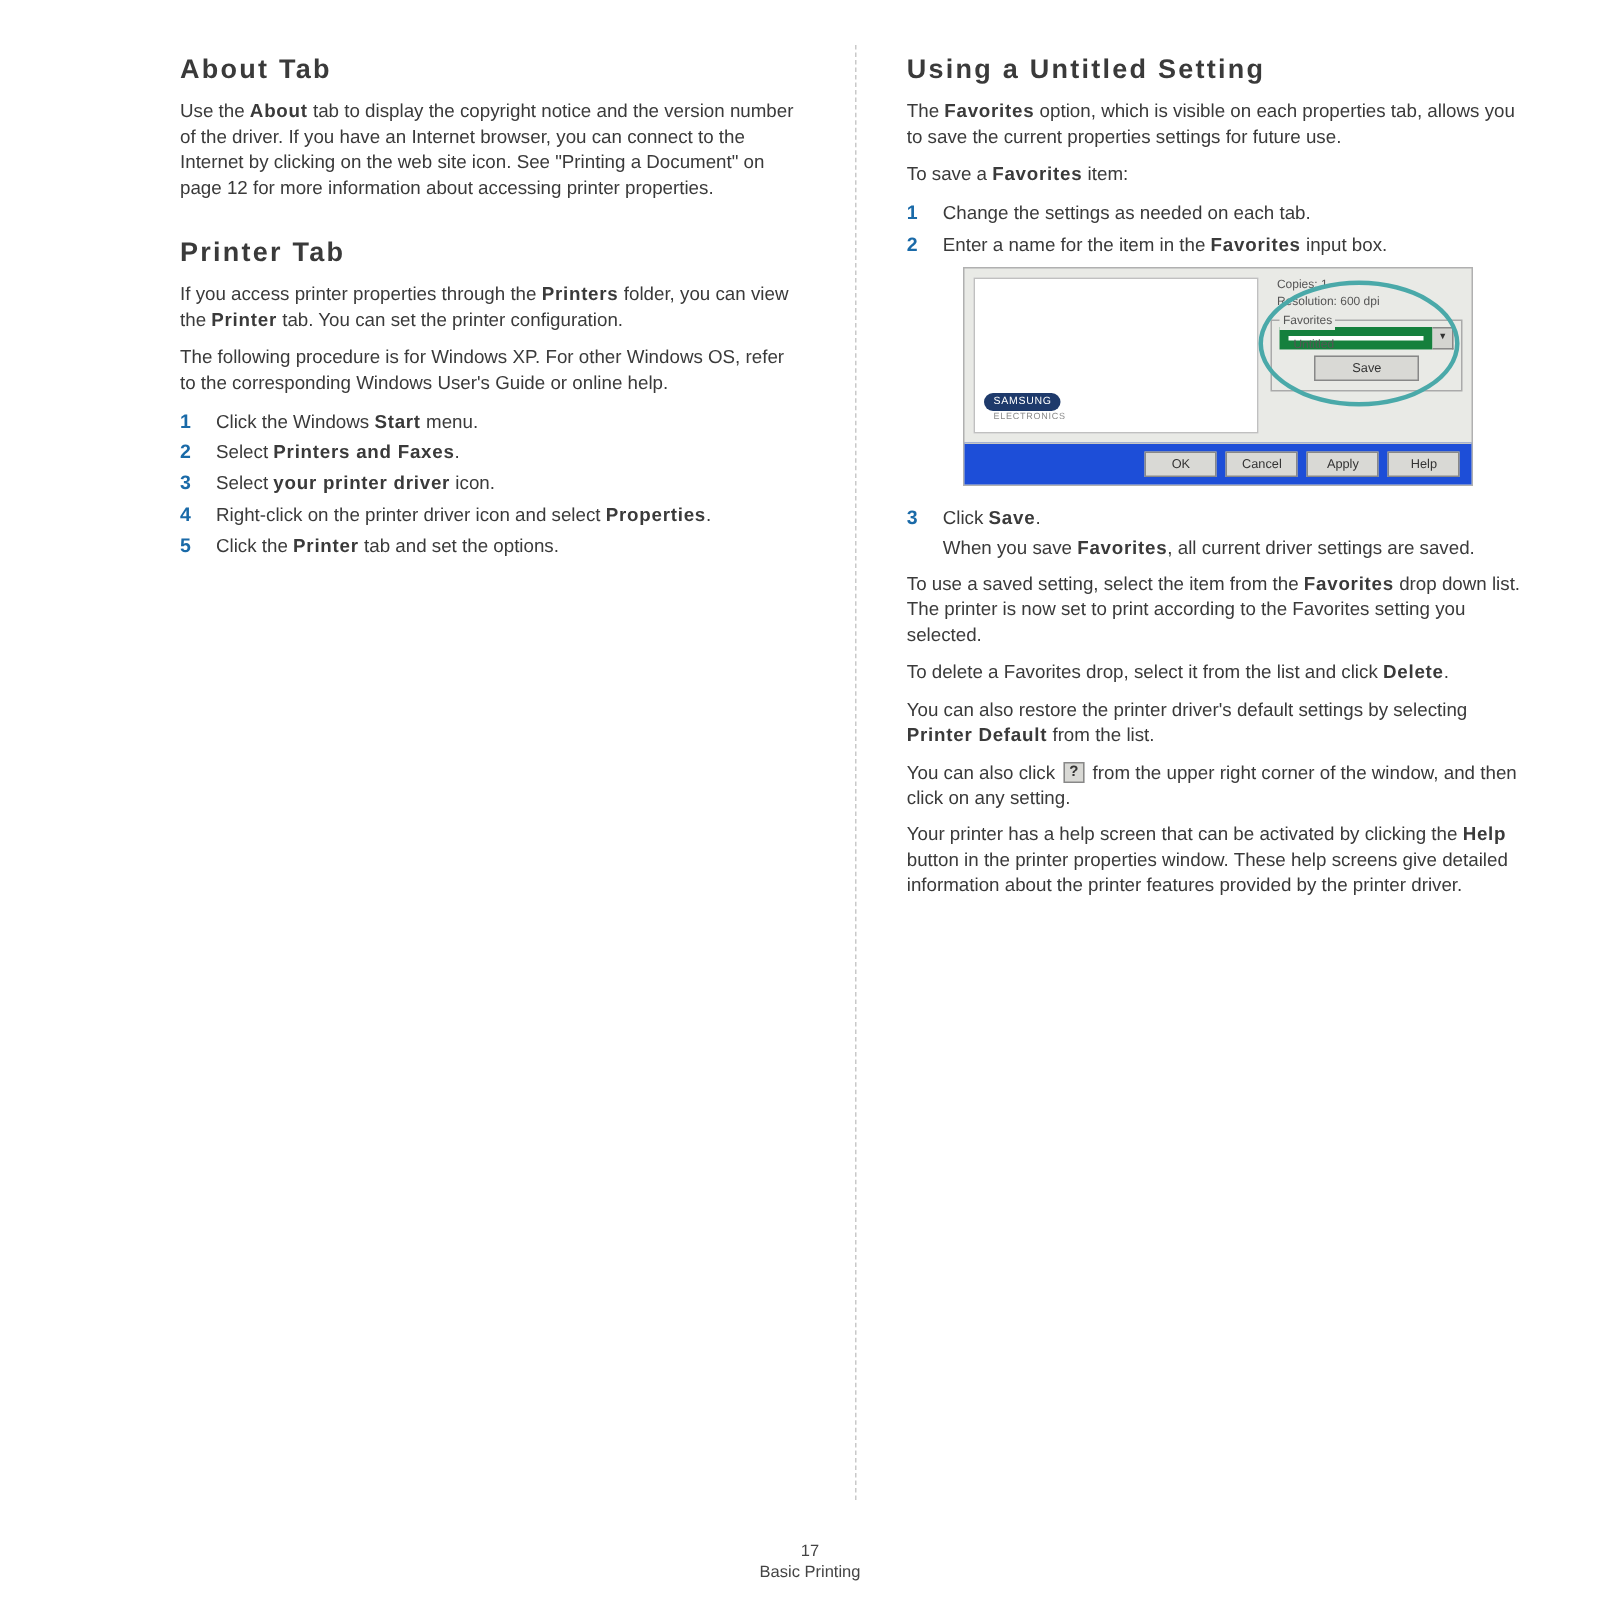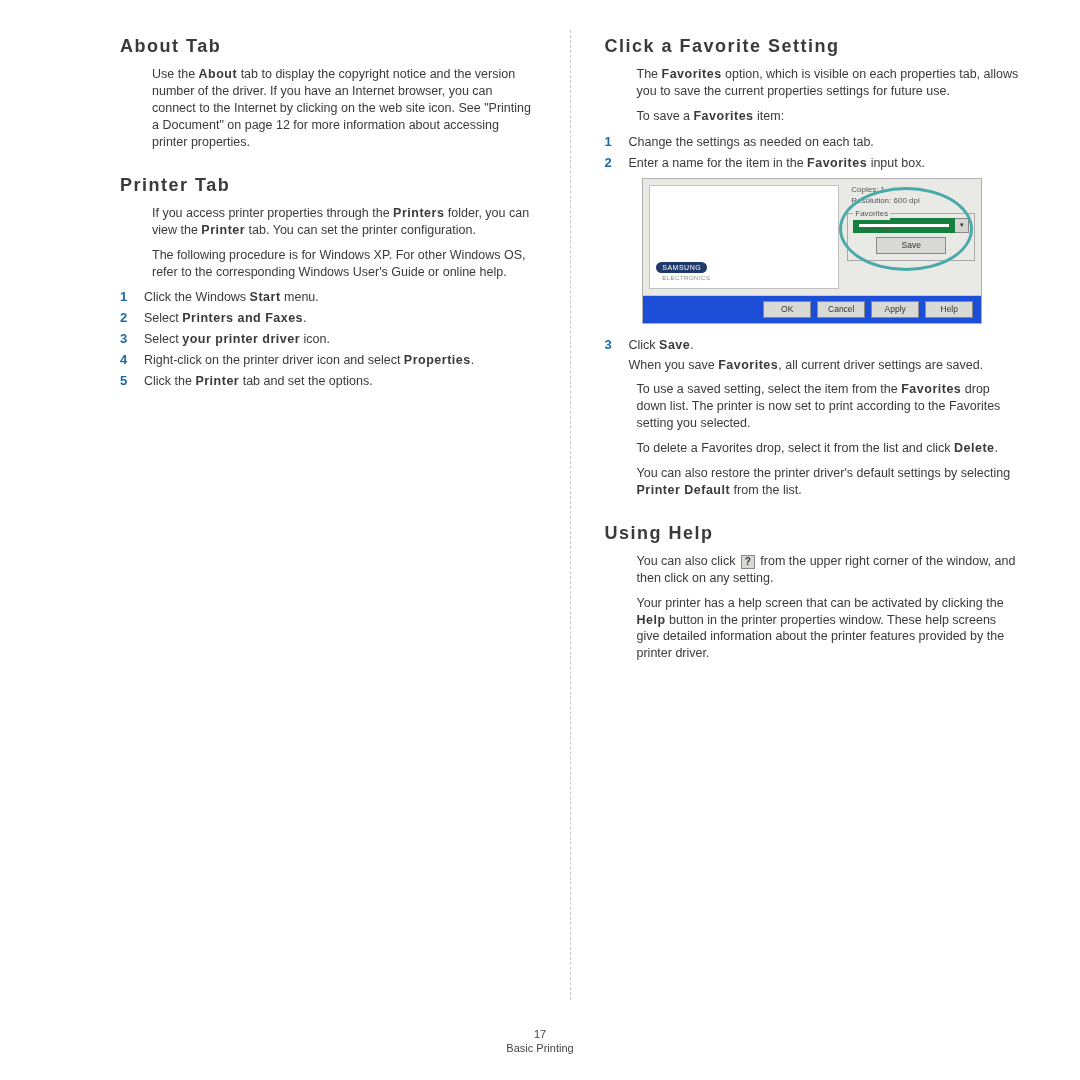--- a/index.html
+++ b/index.html
@@ -29,21 +29,21 @@
   }
   h2 {
     font-size: 18px;
     font-weight: 600;
     letter-spacing: 1.5px;
     color: #3a3a3a;
     margin-bottom: 8px;
     margin-top: 4px;
   }
   h2.mt { margin-top: 22px; }
-  p { margin-bottom: 8px; margin-left: 32px; }
+  p { margin-bottom: 8px; }
   .bold { font-weight: 700; letter-spacing: 0.5px; }
   ol.steps {
     list-style: none;
     padding-left: 0;
   }
   ol.steps li {
     display: flex;
     gap: 12px;
     margin-bottom: 3px;
     align-items: baseline;
@@ -228,21 +228,21 @@
       <li>
           <span class="num">5</span>
           <span class="txt"><span>Click the </span><span class="bold">Printer</span><span> tab and set the options.</span></span>
         </li>
     </ol>
   </div>
 
   <div class="divider"></div>
 
   <div class="col">
-    <h2>Click a Favorite Setting</h2>
+    <h2>Using a Untitled Setting</h2>
     <p>
       <span>The </span><span class="bold">Favorites</span><span> option, which is visible on each properties tab, allows you to save the current properties settings for future use.</span>
     </p>
     <p>
       <span>To save a </span><span class="bold">Favorites</span><span> item:</span>
     </p>
     <ol class="steps">
       <li>
           <span class="num">1</span>
           <span class="txt">Change the settings as needed on each tab.</span>
@@ -295,21 +295,20 @@
     <p>
       <span>To use a saved setting, select the item from the </span><span class="bold">Favorites</span><span> drop down list. The printer is now set to print according to the Favorites setting you selected.</span>
     </p>
     <p>
       <span>To delete a Favorites drop, select it from the list and click </span><span class="bold">Delete</span><span>.</span>
     </p>
     <p>
       <span>You can also restore the printer driver's default settings by selecting </span><span class="bold">Printer Default</span><span> from the list.</span>
     </p>
 
-    <h2 class="mt">Using Help</h2>
     <p>
       <span>You can also click </span><span class="qicon">?</span><span> from the upper right corner of the window, and then click on any setting.</span>
     </p>
     <p>
       <span>Your printer has a help screen that can be activated by clicking the </span><span class="bold">Help</span><span> button in the printer properties window. These help screens give detailed information about the printer features provided by the printer driver.</span>
     </p>
   </div>
 </div>
 
 <div class="footer">

